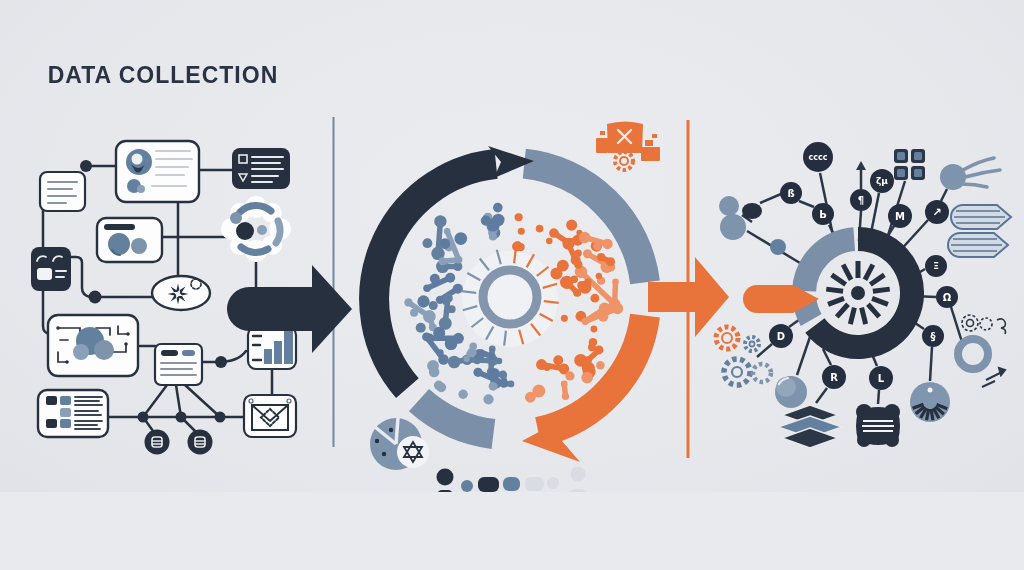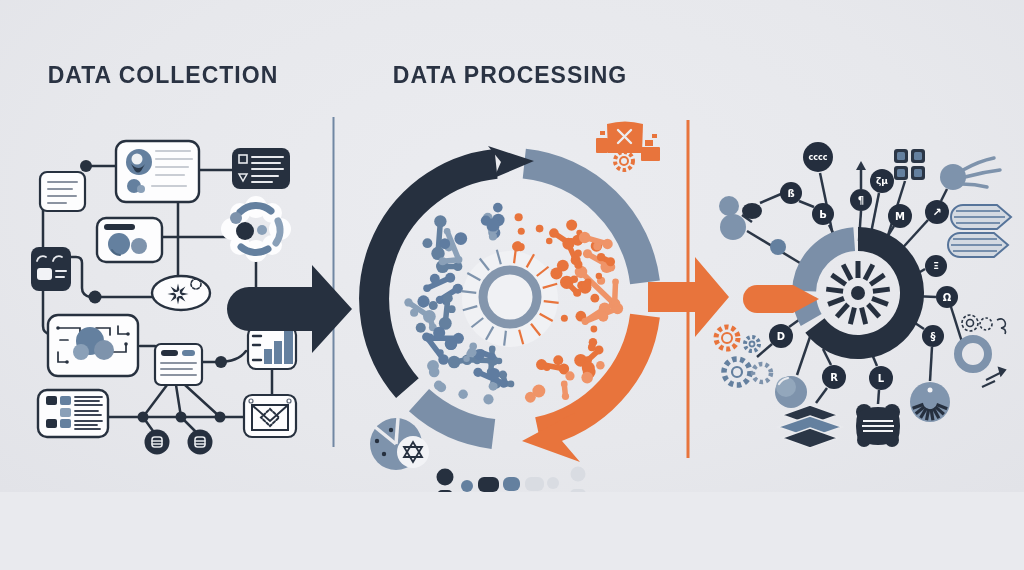--- a/index.html
+++ b/index.html
@@ -11,21 +11,20 @@
   .title.orange{color:#e87b42;}
   svg{position:absolute;left:0;top:0;}
   .node-glyph{font-family:"DejaVu Sans", sans-serif;fill:#ffffff;font-weight:700;}
 </style>
 </head>
 <body>
 
 <div class="stage">
 
   <div class="title" style="left:163px">DATA COLLECTION</div>
-  <div class="title" style="left:510px">DATA PROCESSING</div>
 
   <svg width="1024" height="570" viewBox="0 0 1024 570">
 
     <line x1="333.5" y1="117" x2="333.5" y2="447" stroke="#7187a3" stroke-width="2"></line>
     <line x1="688" y1="120" x2="688" y2="458" stroke="#e8743c" stroke-width="3"></line>
 
     <g stroke-linecap="round">
 
       <g stroke="#27313f" stroke-width="2.5" fill="none">
         <path d="M86,166 L116,166"></path>

